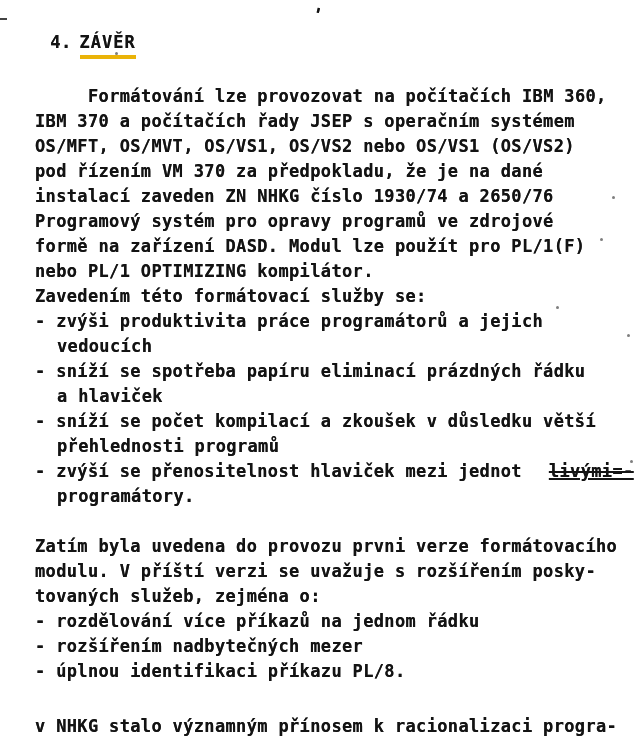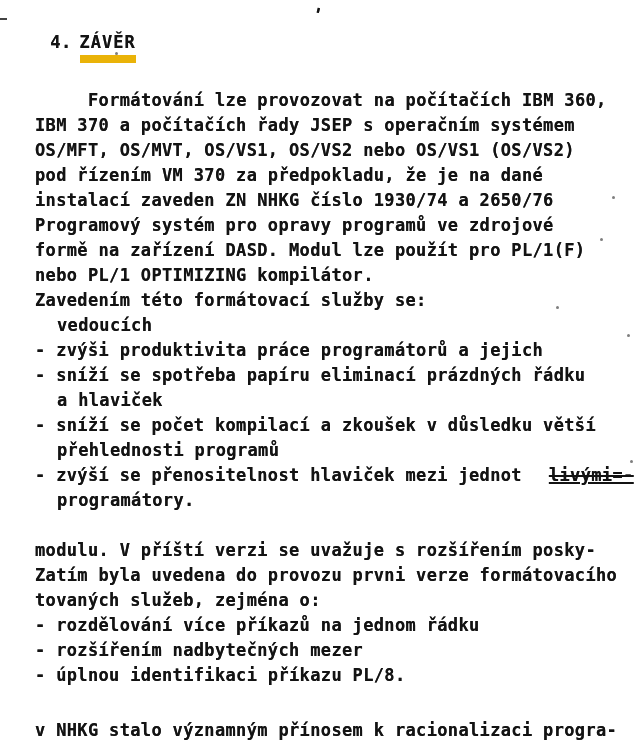--- a/index.html
+++ b/index.html
@@ -23,21 +23,21 @@
     box-sizing: border-box;
     padding: 5px 20px 0 35px;
   }
   .heading {
     margin-left: -27px;
     white-space: pre;
   }
   .heading .hnum { margin-right: 8px; }
   .heading .htitle {
     display: inline-block;
-    border-bottom: 8px solid #eab308;
+    border-bottom: 4px solid #eab308;
     padding-bottom: 0px;
     letter-spacing: 1px;
   }
   .ln { white-space: pre; }
   .indent-first { text-indent: 53px; }
   .cont { margin-left: 22px; }
   .gap1 { margin-top: 25px; }
   .gap2 { margin-top: 30px; }
   .struck {
     text-decoration-line: underline line-through;
@@ -98,33 +98,33 @@
     <div class="ln">OS/MFT, OS/MVT, OS/VS1, OS/VS2 nebo OS/VS1 (OS/VS2)</div>
     <div class="ln">pod řízením VM 370 za předpokladu, že je na dané</div>
     <div class="ln">instalací zaveden ZN NHKG číslo 1930/74 a 2650/76</div>
     <div class="ln">Programový systém pro opravy programů ve zdrojové</div>
     <div class="ln">formě na zařízení DASD. Modul lze použít pro PL/1(F)</div>
     <div class="ln">nebo PL/1 OPTIMIZING kompilátor.</div>
     <div class="ln">Zavedením této formátovací služby se:</div>
   </div>
 
   <div>
+    <div class="ln">- zvýši produktivita práce programátorů a jejich</div>
     <div class="ln cont">vedoucích</div>
-    <div class="ln">- zvýši produktivita práce programátorů a jejich</div>
     <div class="ln">- sníží se spotřeba papíru eliminací prázdných řádku</div>
     <div class="ln cont">a hlaviček</div>
     <div class="ln">- sníží se počet kompilací a zkoušek v důsledku větší</div>
     <div class="ln cont">přehlednosti programů</div>
     <div class="ln"><span>- zvýší se přenositelnost hlaviček mezi jednot</span><span class="struck">livými=-</span></div>
     <div class="ln cont">programátory.</div>
   </div>
 
   <div class="gap1">
+    <div class="ln">Zatím byla uvedena do provozu prvni verze formátovacího</div>
     <div class="ln">modulu. V příští verzi se uvažuje s rozšířením posky-</div>
-    <div class="ln">Zatím byla uvedena do provozu prvni verze formátovacího</div>
     <div class="ln">tovaných služeb, zejména o:</div>
   </div>
 
   <div>
     <div class="ln">- rozdělování více příkazů na jednom řádku</div>
     <div class="ln">- rozšířením nadbytečných mezer</div>
     <div class="ln">- úplnou identifikaci příkazu PL/8.</div>
   </div>
 
   <div class="gap2">

